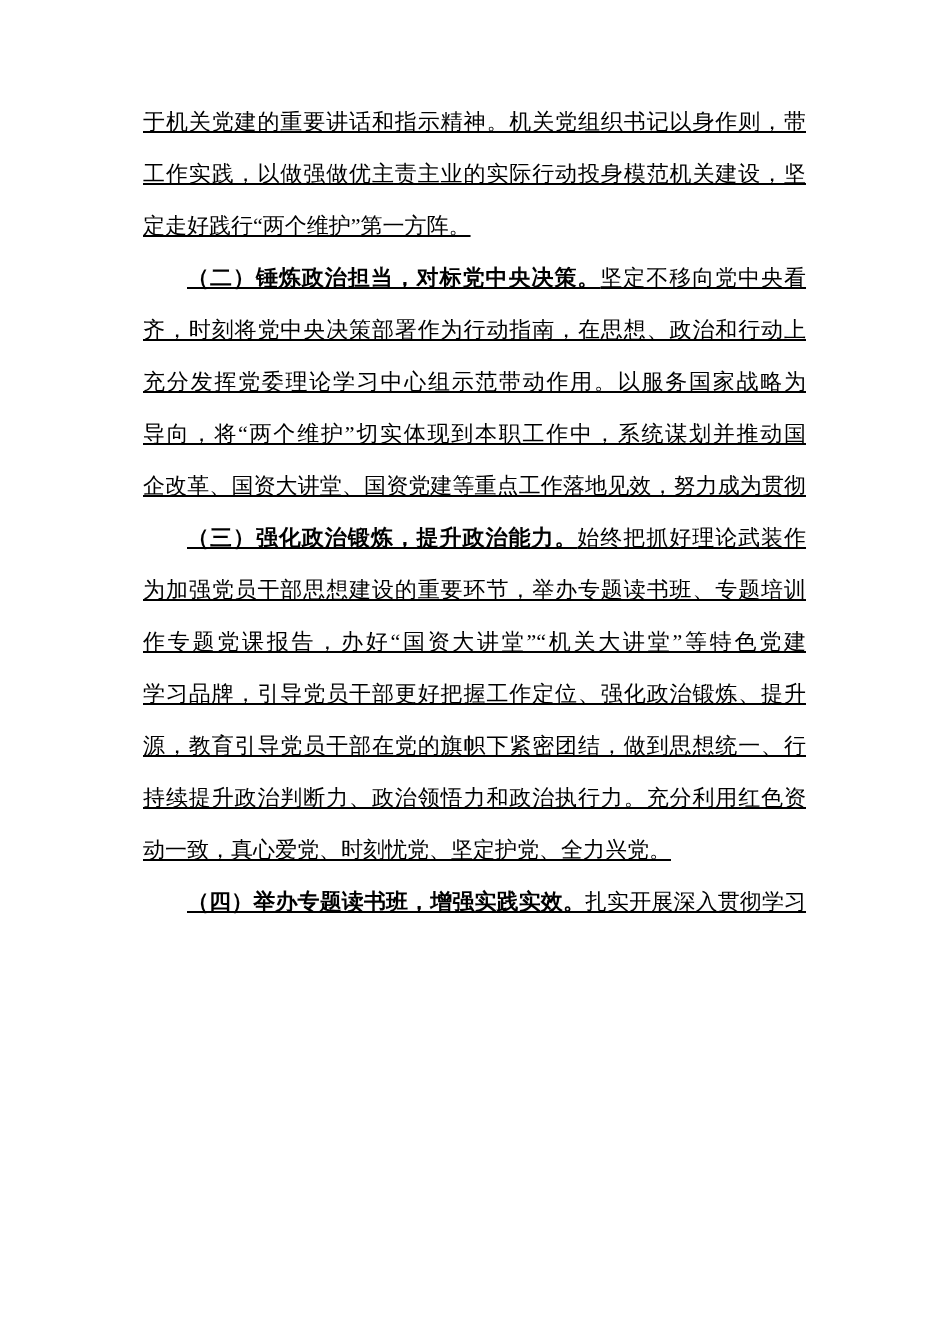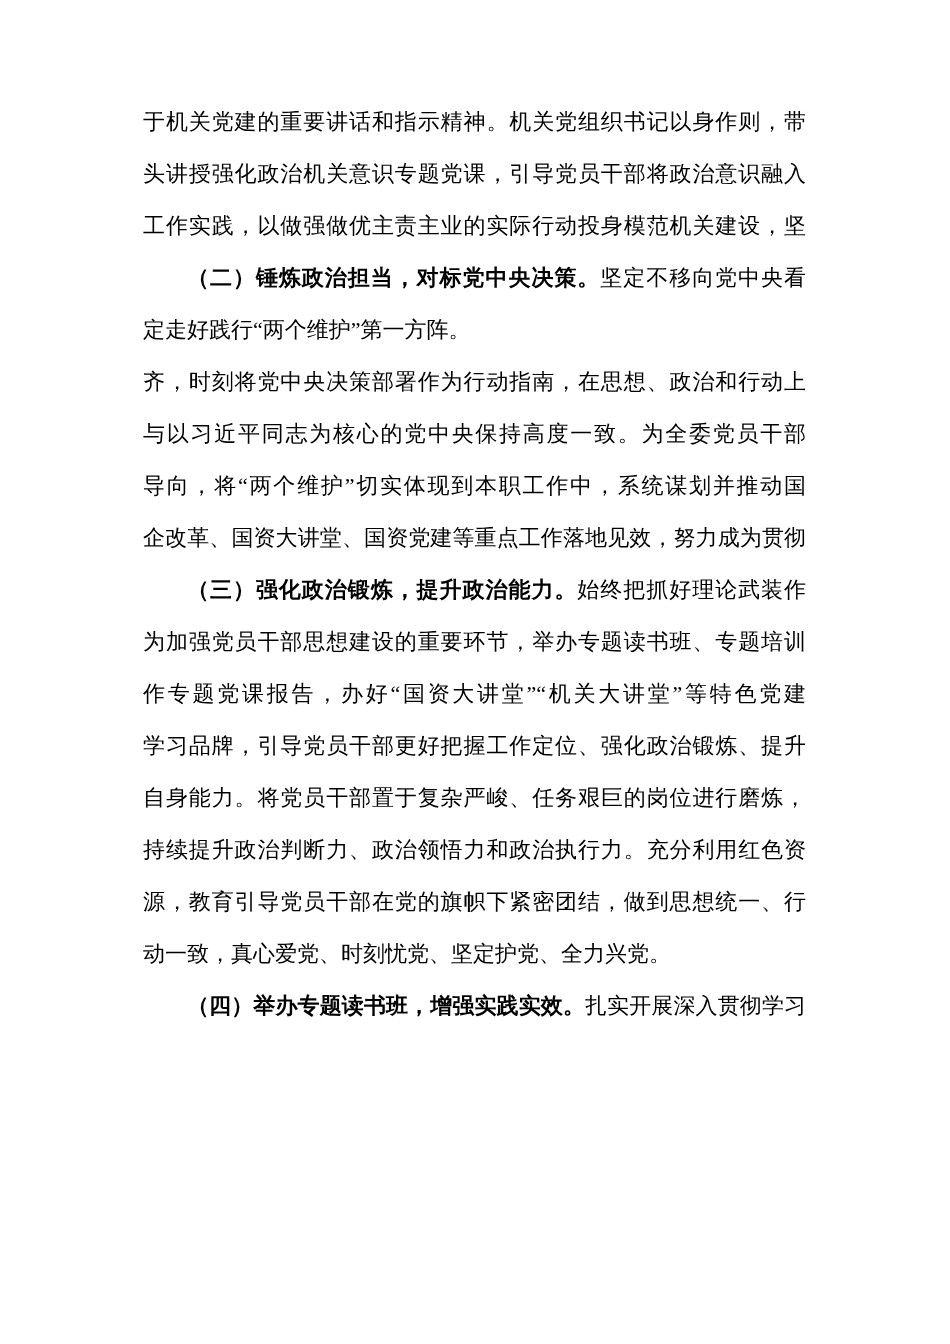--- a/index.html
+++ b/index.html
@@ -20,53 +20,52 @@
     top: 96px;
     width: 663px;
     font-family: "Liberation Serif", "DejaVu Serif", serif;
     font-size: 22px;
     line-height: 52px;
     color: #000000;
   }
   .line {
     text-align: justify;
     text-align-last: justify;
+    text-decoration: underline;
   }
   .line.pend {
     text-align-last: left;
   }
   .line.ind {
     text-indent: 44px;
   }
   .bold {
     font-weight: 700;
   }
 </style>
 </head>
 <body>
 
 <div class="page">
   <div class="textblock">
 
     <div class="line">于机关党建的重要讲话和指示精神。机关党组织书记以身作则，带</div>
-    <div class="line">头讲授强化政治机关意识专题党课，引导党员干部将政治意识融入</div>
     <div class="line">工作实践，以做强做优主责主业的实际行动投身模范机关建设，坚</div>
+    <div class="line pend">定走好践行“两个维护”第一方阵。</div>
+
     <div class="line ind"><span class="bold">（二）锤炼政治担当，对标党中央决策。</span><span>坚定不移向党中央看</span></div>
-
-    <div class="line pend">定走好践行“两个维护”第一方阵。</div>
     <div class="line">齐，时刻将党中央决策部署作为行动指南，在思想、政治和行动上</div>
-    <div class="line">与以习近平同志为核心的党中央保持高度一致。为全委党员干部</div>
+    <div class="line">充分发挥党委理论学习中心组示范带动作用。以服务国家战略为</div>
     <div class="line">导向，将“两个维护”切实体现到本职工作中，系统谋划并推动国</div>
     <div class="line">企改革、国资大讲堂、国资党建等重点工作落地见效，努力成为贯彻</div>
 
     <div class="line ind"><span class="bold">（三）强化政治锻炼，提升政治能力。</span><span>始终把抓好理论武装作</span></div>
     <div class="line">为加强党员干部思想建设的重要环节，举办专题读书班、专题培训</div>
     <div class="line">作专题党课报告，办好“国资大讲堂”“机关大讲堂”等特色党建</div>
     <div class="line">学习品牌，引导党员干部更好把握工作定位、强化政治锻炼、提升</div>
-    <div class="line">自身能力。将党员干部置于复杂严峻、任务艰巨的岗位进行磨炼，</div>
+    <div class="line">源，教育引导党员干部在党的旗帜下紧密团结，做到思想统一、行</div>
     <div class="line">持续提升政治判断力、政治领悟力和政治执行力。充分利用红色资</div>
-    <div class="line">源，教育引导党员干部在党的旗帜下紧密团结，做到思想统一、行</div>
     <div class="line pend">动一致，真心爱党、时刻忧党、坚定护党、全力兴党。</div>
 
     <div class="line ind"><span class="bold">（四）举办专题读书班，增强实践实效。</span><span>扎实开展深入贯彻学习</span></div>
 
   </div>
 </div>
 
 </body></html>

